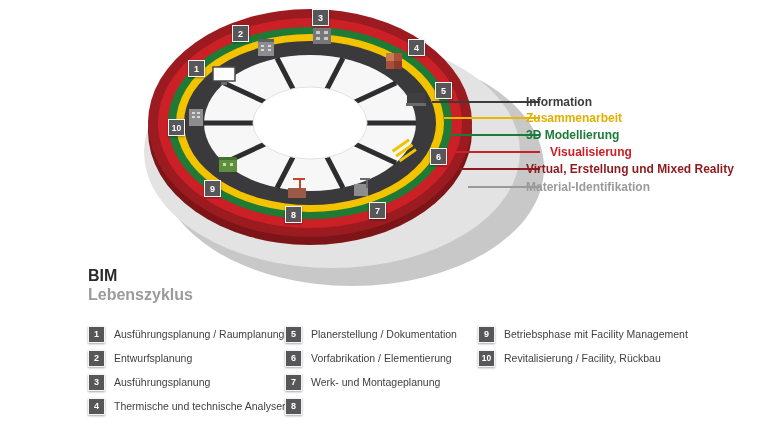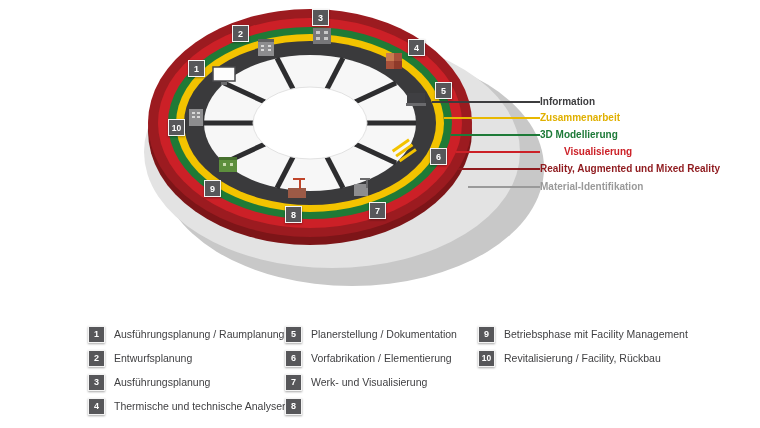--- a/index.html
+++ b/index.html
@@ -22,22 +22,22 @@
     display:flex;align-items:center;justify-content:center;
     border:1px solid #f4f4f4;
     box-shadow:0 1px 2px rgba(0,0,0,.35);
     box-sizing:content-box;
   }
   .circle-badge{position:absolute;}
 
   
   .rlegend-label{
     position:absolute;
-    left:540px;
-    font-size:10px;font-weight:bold;
+    left:526px;
+    font-size:12px;font-weight:bold;
     white-space:nowrap;
     line-height:12px;
   }
   .rl-0{color:#3c3c3e;}
   .rl-1{color:#e0b000;}
   .rl-2{color:#1d7a38;}
   .rl-3{color:#cc2027;margin-left:24px;}
   .rl-4{color:#8f1a1e;}
   .rl-5{color:#9a9a9a;}
 
@@ -170,23 +170,27 @@
   <div class="badge circle-badge" style="left:430px;top:148px;">6</div>
   <div class="badge circle-badge" style="left:369px;top:202px;">7</div>
   <div class="badge circle-badge" style="left:285px;top:206px;">8</div>
   <div class="badge circle-badge" style="left:204px;top:180px;">9</div>
   <div class="badge circle-badge" style="left:168px;top:119px;font-size:8.5px;">10</div>
 
   <div class="rlegend-label rl-0" style="top:96px;">Information</div>
   <div class="rlegend-label rl-1" style="top:112px;">Zusammenarbeit</div>
   <div class="rlegend-label rl-2" style="top:129px;text-align:center;">3D Modellierung</div>
   <div class="rlegend-label rl-3" style="top:146px;">Visualisierung</div>
-  <div class="rlegend-label rl-4" style="top:163px;">Reality, Augmented und Mixed Reality</div>
+  <div class="rlegend-label rl-4" style="top:163px;">Virtual, Erstellung und Mixed Reality</div>
   <div class="rlegend-label rl-5" style="top:181px;">Material-Identifikation</div>
 
+  <div class="title-block">
+    <div class="title-line1">BIM</div>
+    <div class="title-line2">Lebenszyklus</div>
+  </div>
 
   <div class="phase-col col-1">
     <div class="phase-item">
       <div class="badge">1</div>
       <span class="phase-label">Ausführungsplanung / Raumplanung</span>
     </div>
     <div class="phase-item">
       <div class="badge">2</div>
       <span class="phase-label">Entwurfsplanung</span>
     </div>
@@ -204,21 +208,21 @@
     <div class="phase-item">
       <div class="badge">5</div>
       <span class="phase-label">Planerstellung / Dokumentation</span>
     </div>
     <div class="phase-item">
       <div class="badge">6</div>
       <span class="phase-label">Vorfabrikation / Elementierung</span>
     </div>
     <div class="phase-item">
       <div class="badge">7</div>
-      <span class="phase-label">Werk- und Visualisierung</span>
+      <span class="phase-label">Werk- und Montageplanung</span>
     </div>
     <div class="phase-item">
       <div class="badge">8</div>
     </div>
   </div>
 
   <div class="phase-col col-3">
     <div class="phase-item">
       <div class="badge">9</div>
       <span class="phase-label">Betriebsphase mit Facility Management</span>

